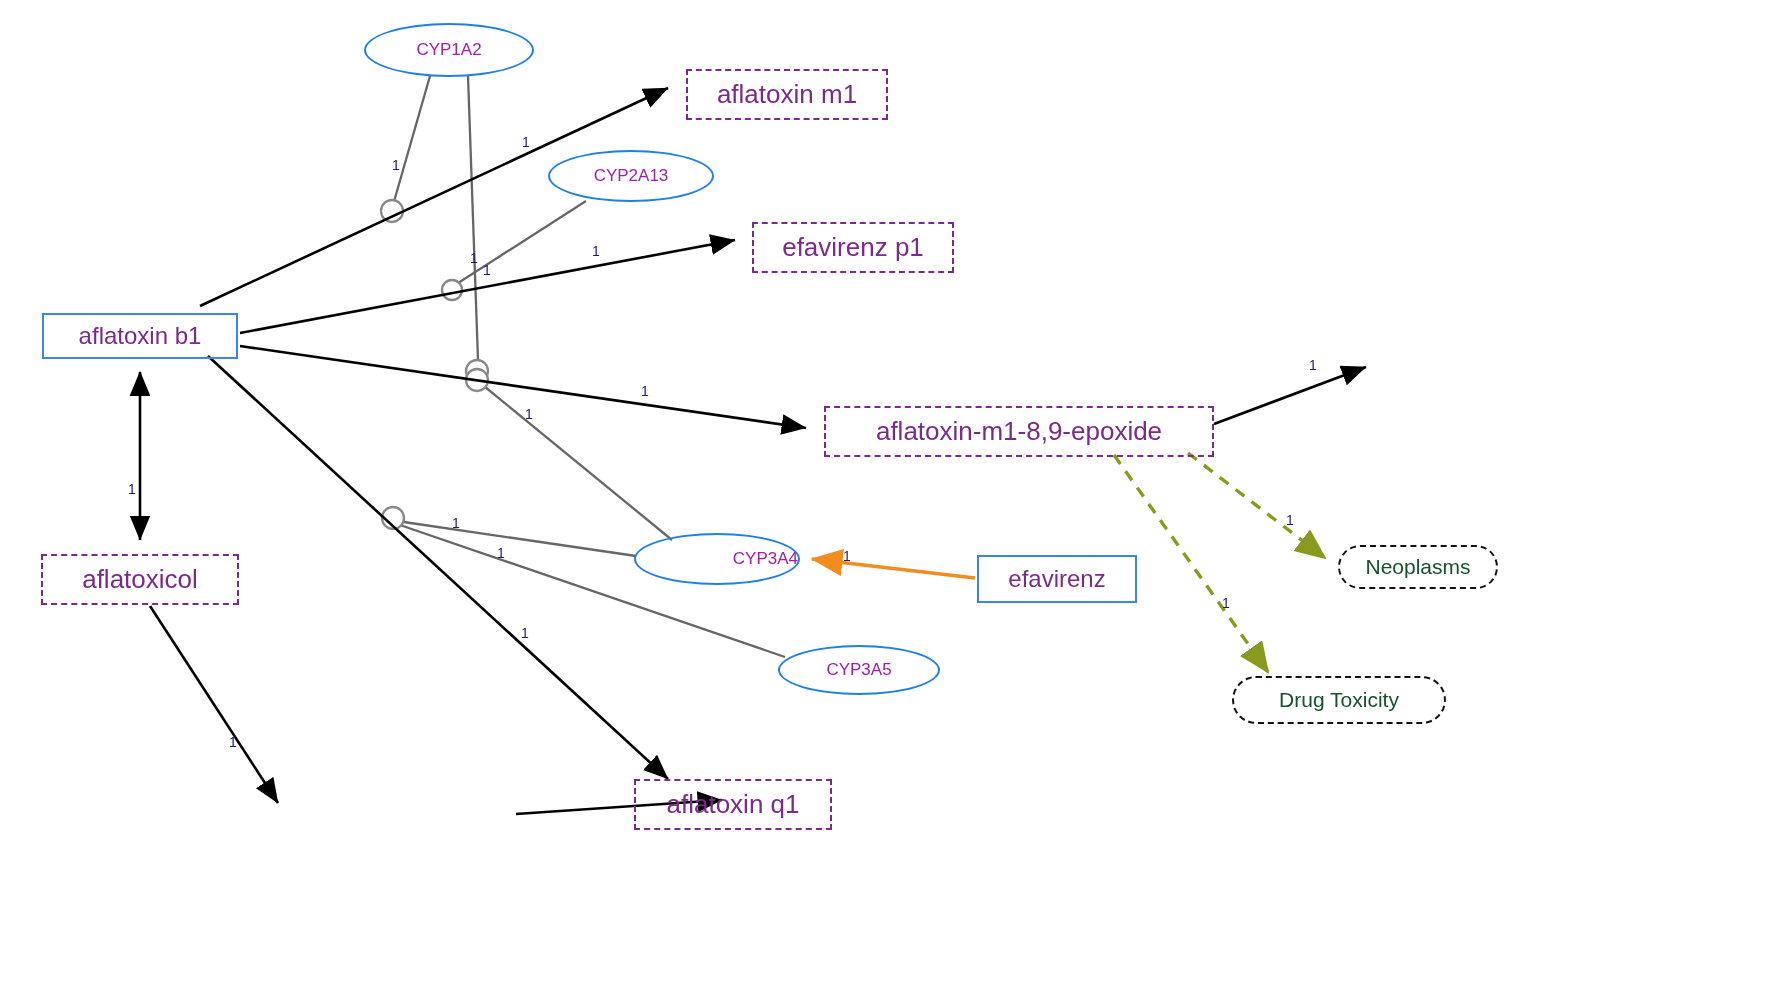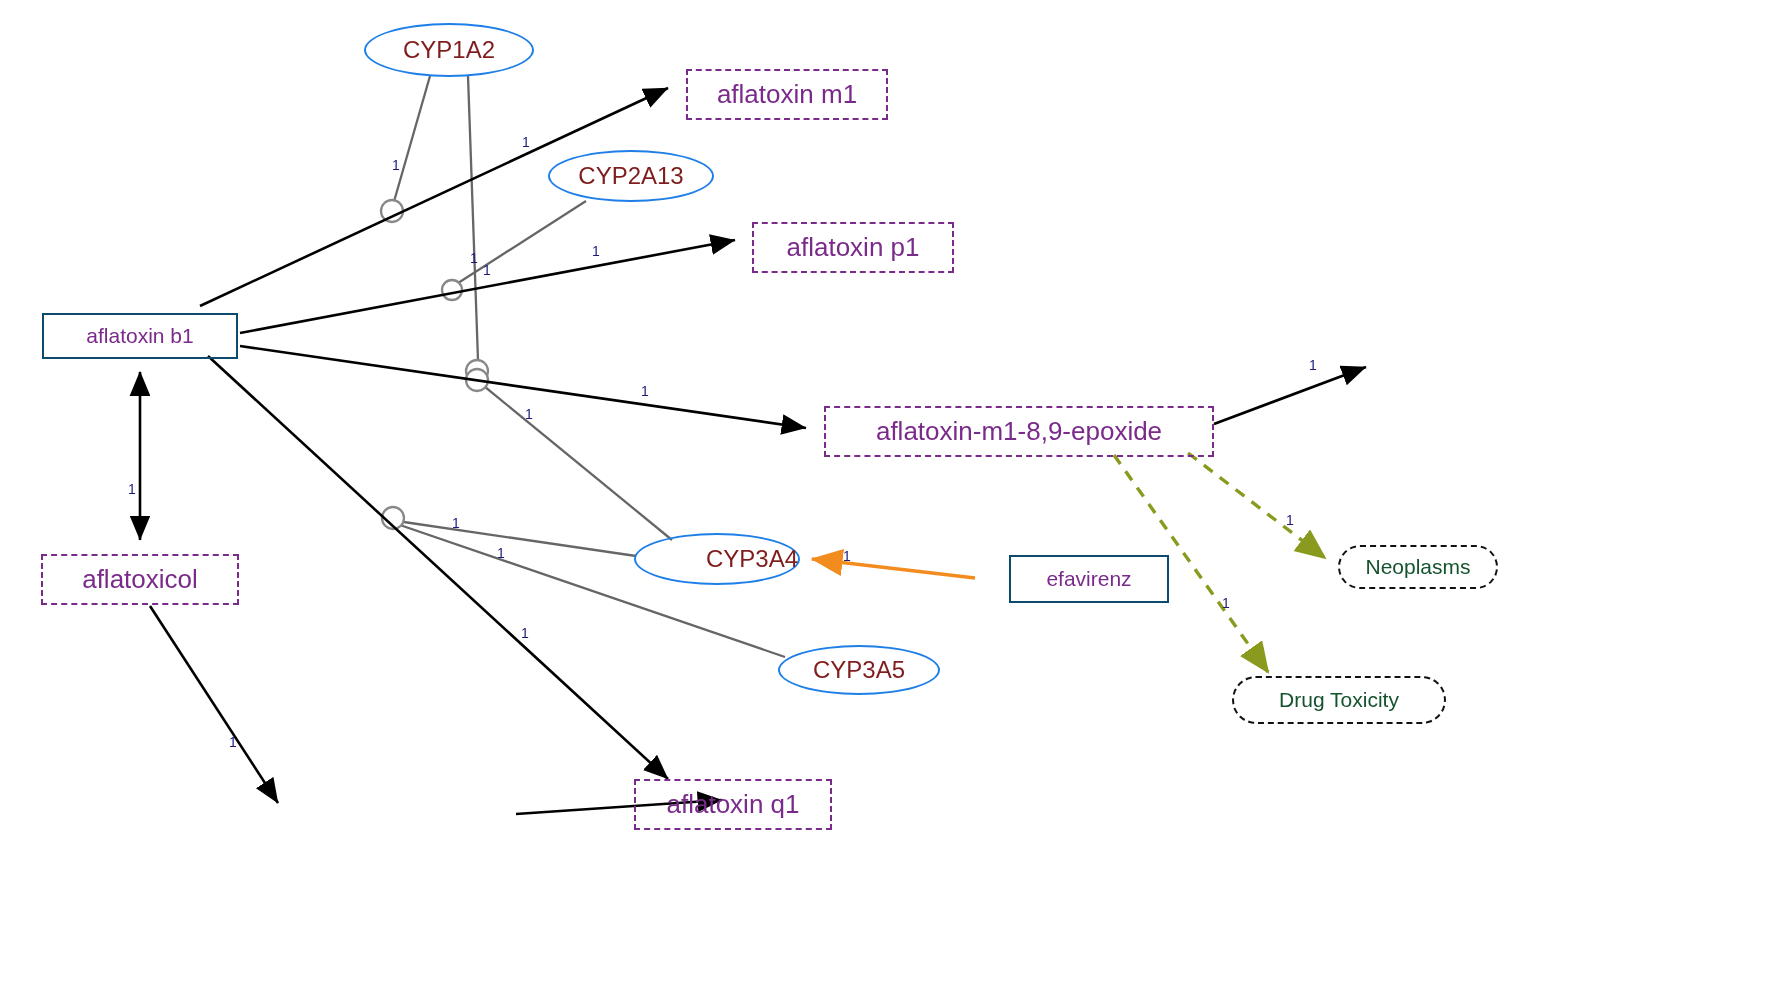--- a/index.html
+++ b/index.html
@@ -36,31 +36,31 @@
   }
   
   .node.metabolite {
     border: 2px dashed #7a2a8a;
     color: #7a2a8a;
     font-size: 26px;
     background: transparent;
   }
   
   .node.compound {
-    border: 2px solid #0c4a6e;
+    border: 2px solid #3b82f6;
     color: #7a2a8a;
-    font-size: 21px;
+    font-size: 24px;
     background: transparent;
   }
   
   .node.enzyme {
     border: 2px solid #1f7fe8;
-    color: #7f1d1d;
+    color: #a21caf;
     border-radius: 50%;
-    font-size: 24px;
+    font-size: 17px;
     background: transparent;
   }
   
   .node.outcome {
     border: 2px dashed #111111;
     color: #14532d;
     border-radius: 26px;
     font-size: 21px;
     background: transparent;
   }
@@ -128,36 +128,36 @@
     <g stroke="#8a9a1e" stroke-width="3.4" fill="none" stroke-dasharray="11,9">
       <path d="M 1188,453 L 1325,558" marker-end="url(#arrow-olive)"></path>
       <path d="M 1114,455 L 1268,672" marker-end="url(#arrow-olive)"></path>
     </g>
   </svg>
 
   <div class="node metabolite" style="left:686px; top:69px; width:202px; height:51px;">
     <span>aflatoxin m1</span>
   </div>
   <div class="node metabolite" style="left:752px; top:222px; width:202px; height:51px;">
-    <span>aflatoxin p1</span>
+    <span>efavirenz p1</span>
   </div>
   <div class="node metabolite" style="left:824px; top:406px; width:390px; height:51px;">
     <span>aflatoxin-m1-8,9-epoxide</span>
   </div>
   <div class="node metabolite" style="left:41px; top:554px; width:198px; height:51px;">
     <span>aflatoxicol</span>
   </div>
   <div class="node metabolite" style="left:634px; top:779px; width:198px; height:51px;">
     <span>aflatoxin q1</span>
   </div>
 
   <div class="node compound" style="left:42px; top:313px; width:196px; height:46px;">
     <span>aflatoxin b1</span>
   </div>
-  <div class="node compound" style="left:977px; top:555px; width:160px; height:48px;margin-left:32px;">
+  <div class="node compound" style="left:977px; top:555px; width:160px; height:48px;">
     <span>efavirenz</span>
   </div>
 
   <div class="node enzyme" style="left:364px; top:23px; width:170px; height:54px;">
     <span>CYP1A2</span>
   </div>
   <div class="node enzyme" style="left:548px; top:150px; width:166px; height:52px;">
     <span>CYP2A13</span>
   </div>
   <div class="node enzyme" style="left:634px; top:533px; width:166px; height:52px;justify-content:flex-end;">

